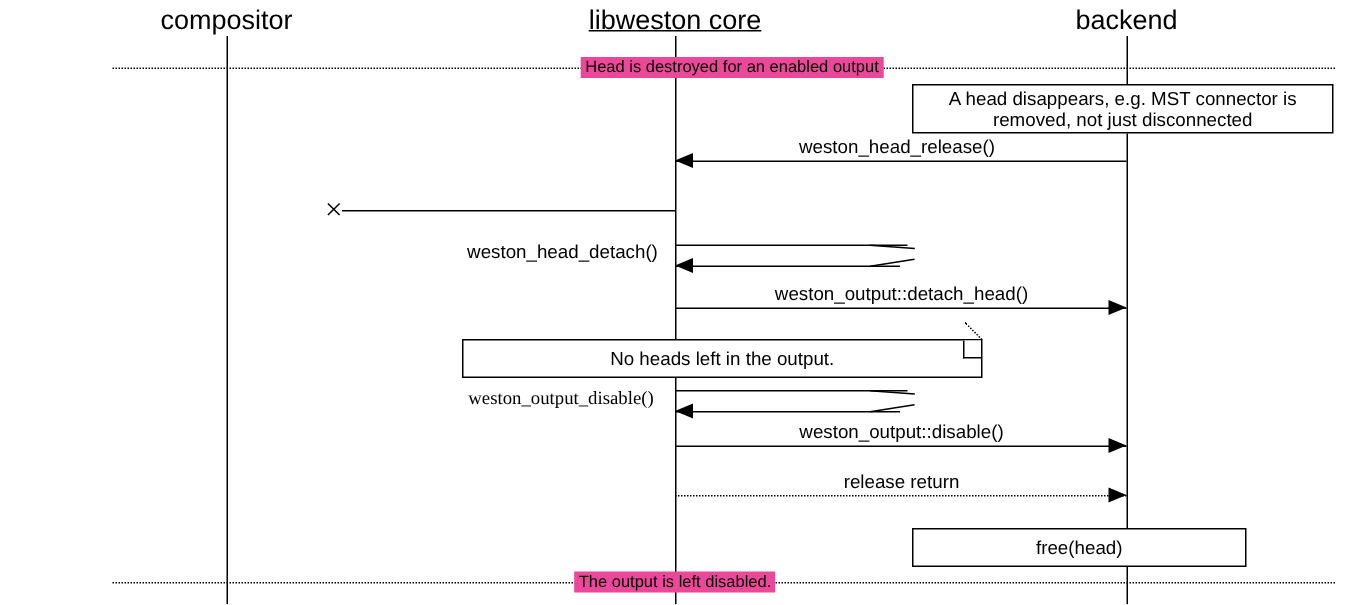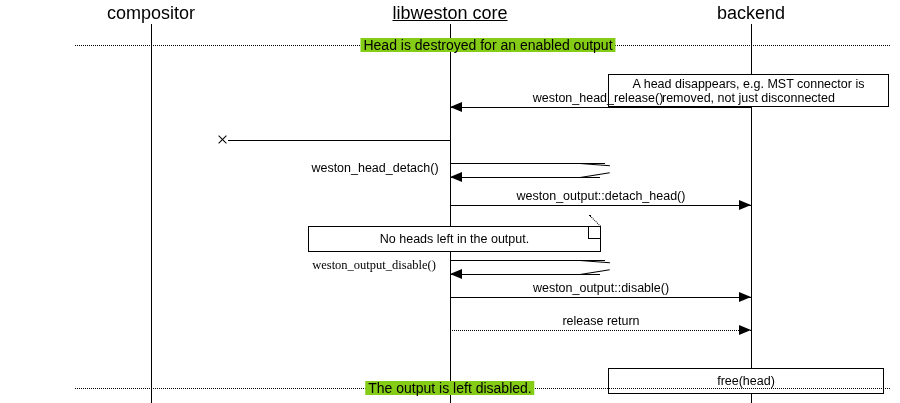--- a/index.html
+++ b/index.html
@@ -33,23 +33,23 @@
   }
   
   .separator {
     position: absolute;
     height: 0;
     border-top: 1px dotted #000000;
   }
   .separator-label {
     position: absolute;
     transform: translate(-50%, -50%);
-    background: #84cc16;
+    background: #ec4899;
     padding: 0 3px;
-    font-size: 14px;
+    font-size: 11px;
     line-height: 14px;
     white-space: nowrap;
   }
   
   .msg-line {
     position: absolute;
     height: 0;
   }
   .msg-line.solid { border-top: 1px solid #000000; }
   .msg-line.dotted { border-top: 1px dotted #000000; }
@@ -157,21 +157,21 @@
   <div class="participant-label" style="left:450px; top:6px;text-decoration:underline;">libweston core</div>
   <div class="participant-label" style="left:751px; top:6px;">backend</div>
 
   <div class="lifeline" style="left:151px; top:24px; height:379px;"></div>
   <div class="lifeline" style="left:450px; top:24px; height:379px;"></div>
   <div class="lifeline" style="left:751px; top:24px; height:379px;"></div>
 
   <div class="separator" style="left:75px; top:45px; width:815px;"></div>
   <div class="separator-label" style="left:488px; top:45px;">Head is destroyed for an enabled output</div>
 
-  <div class="note" style="left:608px; top:74px; width:281px; height:33px;">
+  <div class="note" style="left:608px; top:56px; width:281px; height:33px;">
     <span class="note-text">A head disappears, e.g. MST connector is
 removed, not just disconnected</span>
   </div>
 
   <div class="msg-line solid" style="left:450px; top:107px; width:301px;"></div>
   <div class="arrowhead left" style="left:450px; top:102px;"></div>
   <div class="msg-label" style="left:582px; top:91px;margin-left:16px;">weston_head_release()</div>
 
   <div class="msg-line solid" style="left:228px; top:140px; width:222px;"></div>
   <div class="lost-x" style="left:217px; top:134px;"></div>
@@ -182,21 +182,21 @@
     <div class="bottom" style="top:14px; width:150px;"></div>
     <div class="tip" style="top:14px; left:130px; width:30px; transform-origin:left top; transform:rotate(-9deg);"></div>
   </div>
   <div class="arrowhead left" style="left:450px; top:172px;"></div>
   <div class="msg-label" style="left:375px; top:161px;">weston_head_detach()</div>
 
   <div class="msg-line solid" style="left:450px; top:205px; width:301px;"></div>
   <div class="arrowhead right" style="left:739px; top:200px;"></div>
   <div class="msg-label" style="left:601px; top:189px;">weston_output::detach_head()</div>
 
-  <div class="note folded" style="left:308px; top:226px; width:293px; height:26px;">
+  <div class="note folded" style="left:308px; top:226px; width:347px; height:26px;">
     <span class="note-text">No heads left in the output.</span>
     <span class="fold">
       <span class="fold-diag"></span>
     </span>
   </div>
 
   <div class="selfmsg" style="left:450px; top:260px; width:160px; height:18px;">
     <div class="top" style="top:0px;  width:155px;"></div>
     <div class="tip" style="top:0px;  left:130px; width:30px; transform-origin:left top; transform:rotate(4.2deg);"></div>
     <div class="bottom" style="top:14px; width:150px;"></div>
@@ -206,20 +206,20 @@
   <div class="msg-label" style="left:374px; top:258px;font-family:Liberation Serif, serif;">weston_output_disable()</div>
 
   <div class="msg-line solid" style="left:450px; top:297px; width:301px;"></div>
   <div class="arrowhead right" style="left:739px; top:292px;"></div>
   <div class="msg-label" style="left:601px; top:281px;">weston_output::disable()</div>
 
   <div class="msg-line dotted" style="left:450px; top:330px; width:301px;"></div>
   <div class="arrowhead right" style="left:739px; top:325px;"></div>
   <div class="msg-label" style="left:601px; top:314px;">release return</div>
 
-  <div class="note" style="left:608px; top:368px; width:276px; height:26px;text-align:center;">
+  <div class="note" style="left:608px; top:352px; width:223px; height:26px;text-align:center;">
     <span class="note-text">free(head)</span>
   </div>
 
   <div class="separator" style="left:75px; top:388px; width:815px;"></div>
   <div class="separator-label" style="left:450px; top:388px;">The output is left disabled.</div>
 
 </div>
 
 </body></html>

